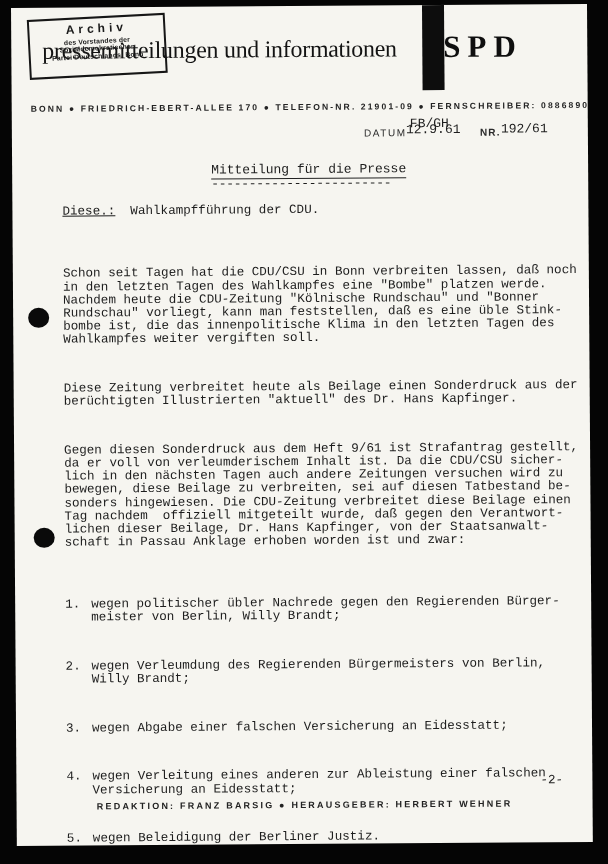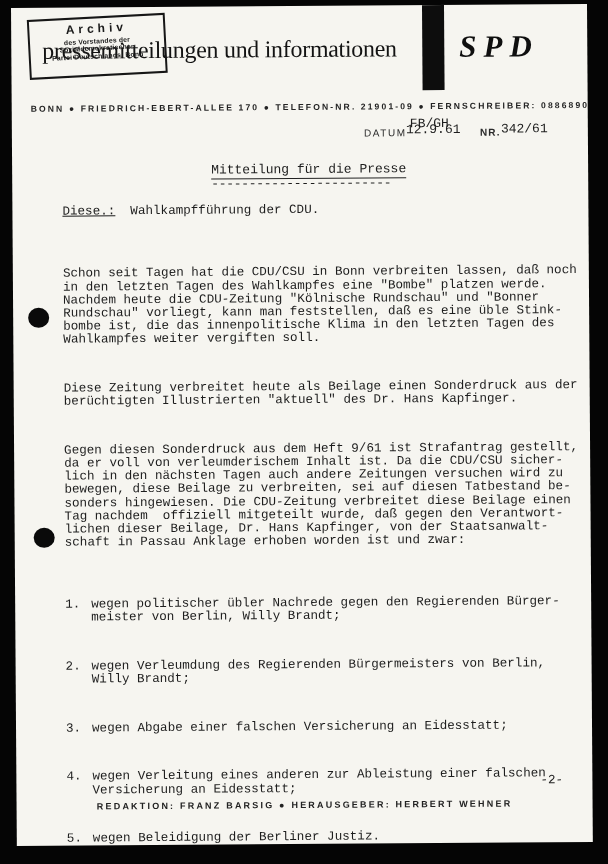--- a/index.html
+++ b/index.html
@@ -17,23 +17,23 @@
   .stamp-l1 { font-size:12px; font-weight:bold; letter-spacing:4px; }
   .stamp-l2 { font-size:6.8px; font-weight:bold; margin-top:2px; letter-spacing:.2px; }
   .stamp-l3 { font-size:6.8px; font-weight:bold; margin-top:1px; letter-spacing:.2px; }
 
   .masthead-title { position:absolute; left:31px; top:30px; z-index:2;
            font-family:"Liberation Serif", serif; font-size:24px; color:#131313;
            letter-spacing:-0.3px; white-space:nowrap; }
 
   .black-bar { position:absolute; left:411px; top:0px; width:22px; height:85px;
            background:#0d0d0d; }
-  .spd-logo { position:absolute; left:448px; top:24px;
+  .spd-logo { position:absolute; left:432px; top:24px;
            font-family:"Liberation Serif", serif; font-weight:bold;
-           font-size:31px; letter-spacing:7px; color:#0f0f0f;font-style:italic; }
+           font-size:31px; letter-spacing:7px; color:#0f0f0f; }
 
   .address-line { position:absolute; left:19px; top:96px; width:552px;
            font-size:8.6px; font-weight:bold; letter-spacing:2.1px;
            color:#232323; white-space:nowrap; }
 
   .mono { font-family:"Liberation Mono","DejaVu Sans Mono", monospace; color:#1d1d1d; }
 
   .datum-label { position:absolute; left:352px; top:122px; font-size:10px;
            font-weight:normal; letter-spacing:1.6px; color:#2a2a2a; }
   .datum-value { position:absolute; left:394px; top:117px; font-size:13px; }
@@ -84,21 +84,21 @@
 
   <div class="masthead-title">pressemitteilungen und informationen</div>
   <div class="black-bar"></div>
   <div class="spd-logo">SPD</div>
   <div class="address-line">BONN ● FRIEDRICH-EBERT-ALLEE 170 ● TELEFON-NR. 21901-09 ● FERNSCHREIBER: 0886890</div>
 
   <div class="datum-label">DATUM</div>
   <div class="datum-value mono">12.9.61</div>
   <div class="ref-value mono">FB/GH</div>
   <div class="nr-label">NR.</div>
-  <div class="nr-value mono">342/61</div>
+  <div class="nr-value mono">192/61</div>
 
   <div class="press-heading mono">Mitteilung für die Presse</div>
   <div class="press-dashes mono">------------------------</div>
 
   <div class="subject mono">
     <span class="betr">Diese.:</span><span class="subj-text">Wahlkampfführung der CDU.</span>
   </div>
 
   <div class="body-text mono">
     <div class="para">Schon seit Tagen hat die CDU/CSU in Bonn verbreiten lassen, daß noch

